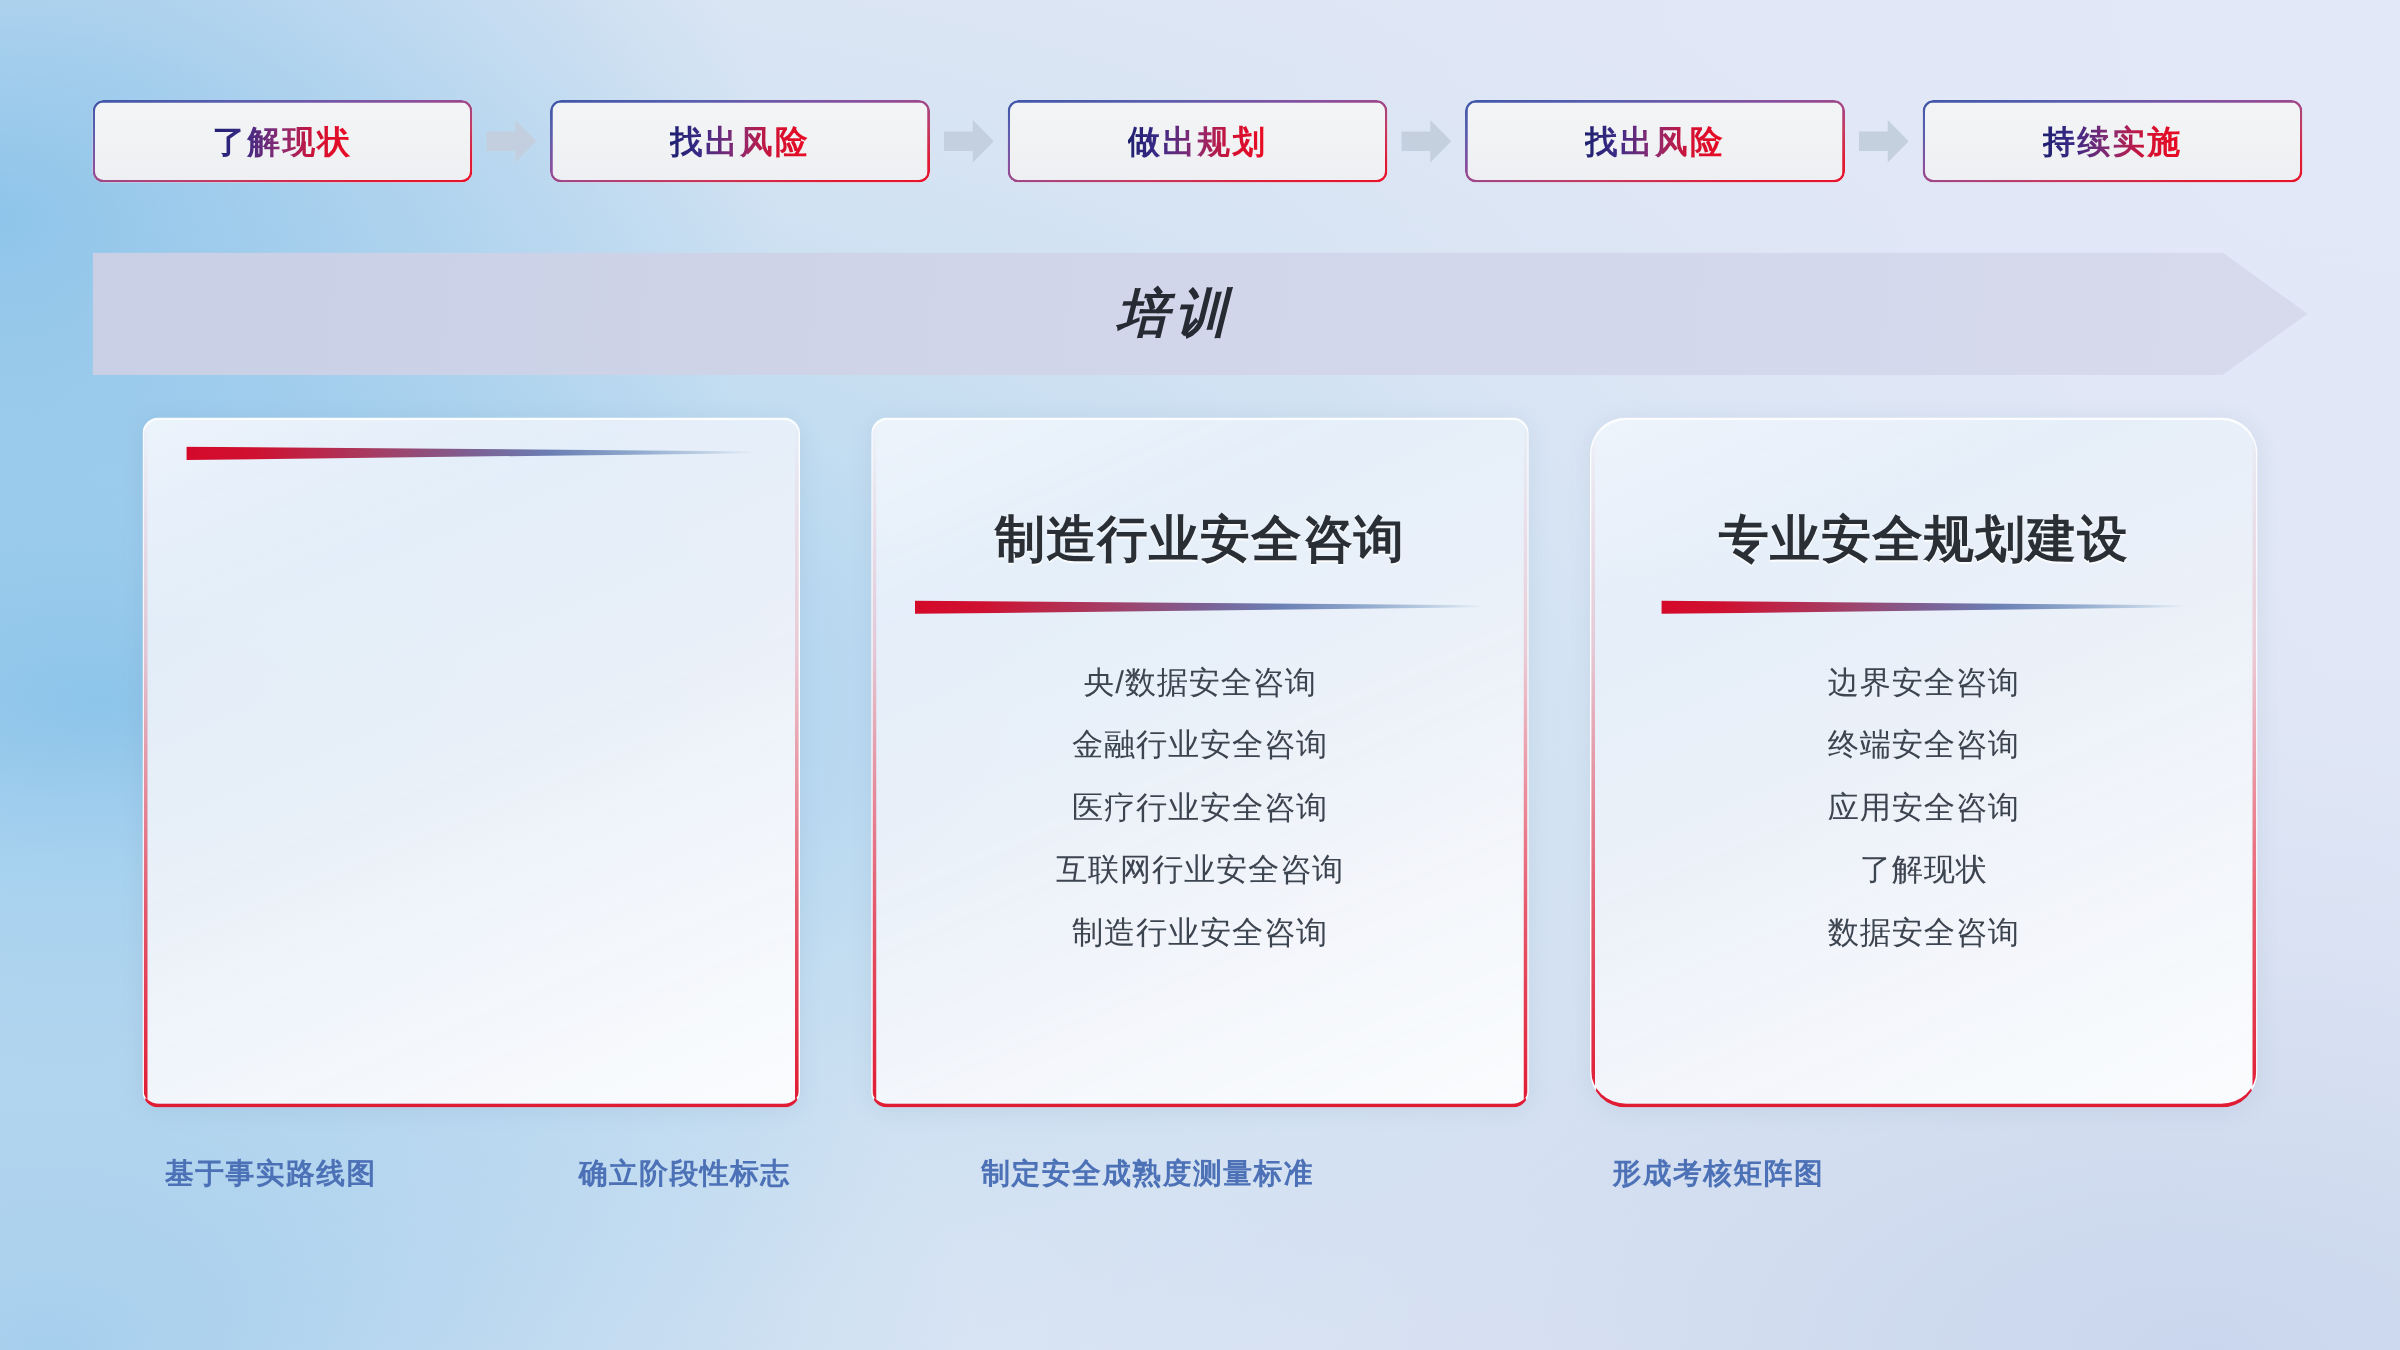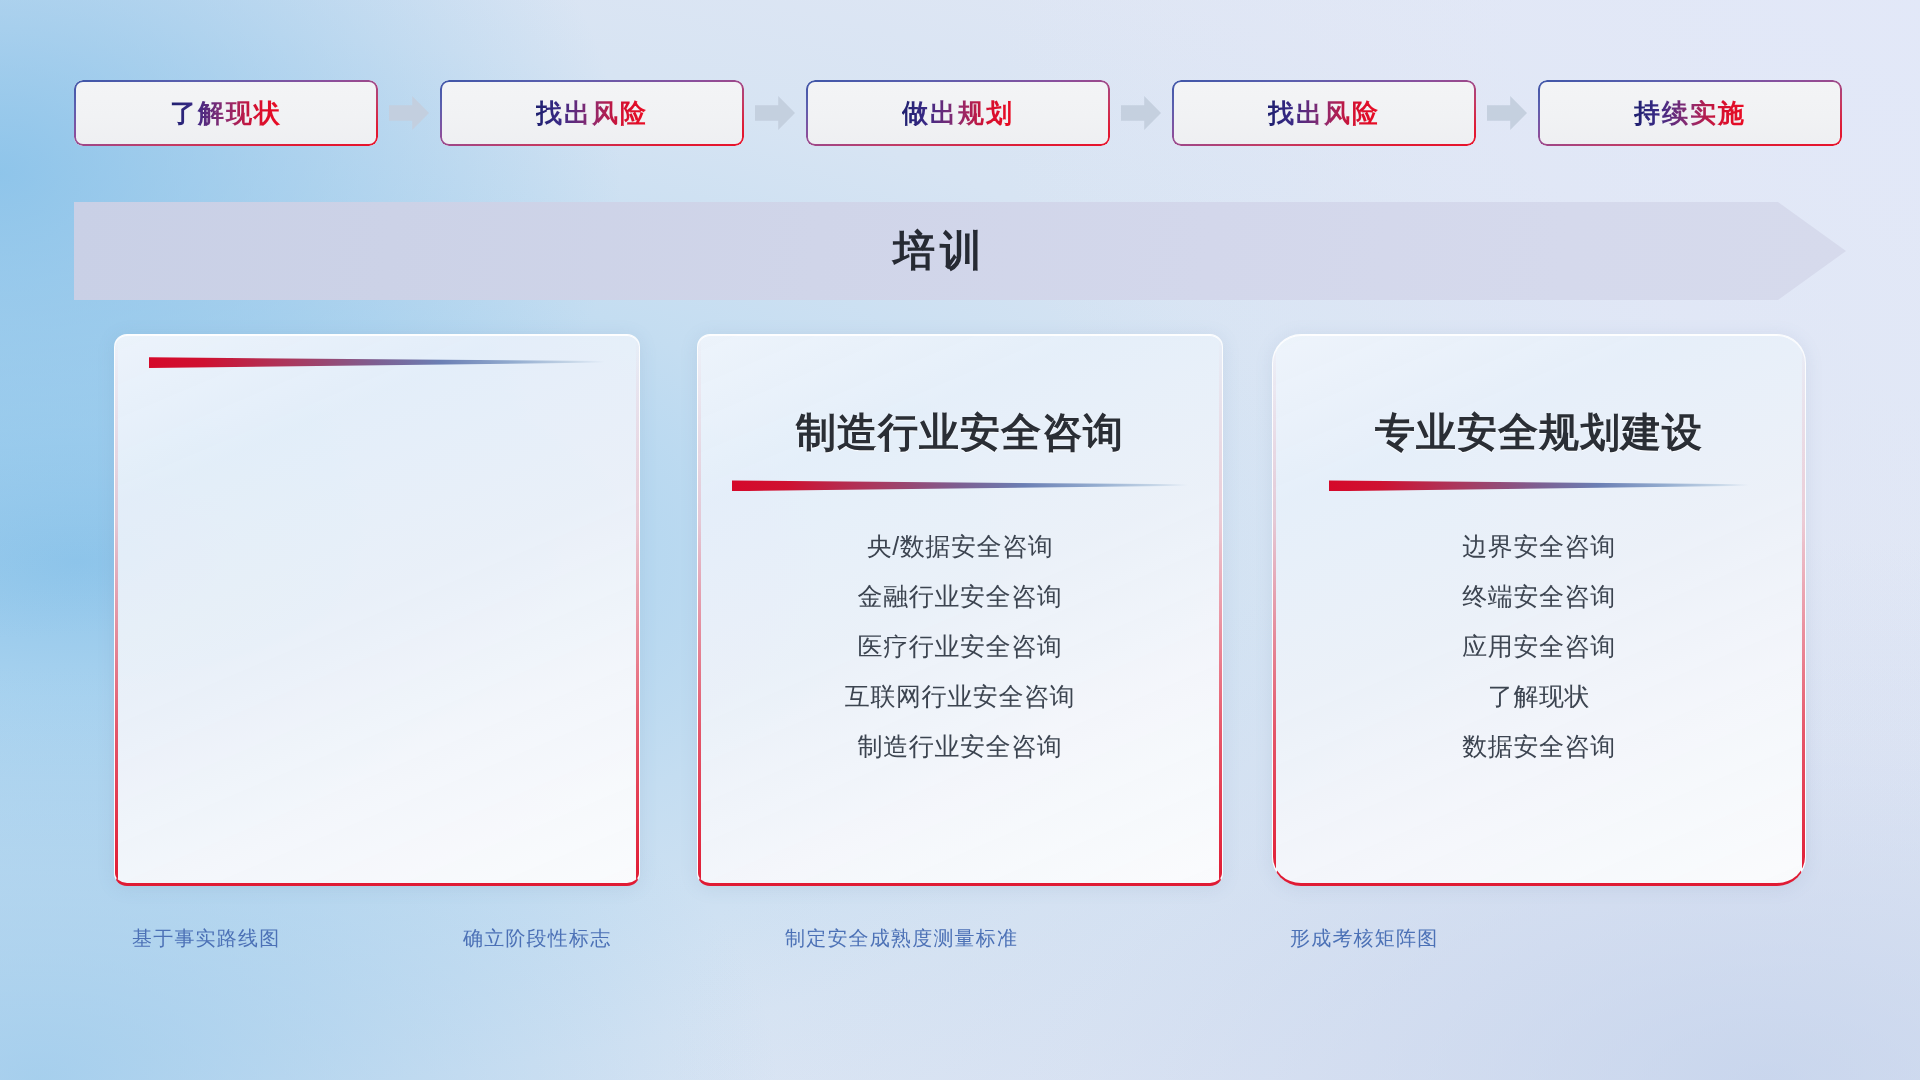--- a/index.html
+++ b/index.html
@@ -73,21 +73,21 @@
 
   
   #banner{
     position:absolute;left:74px;top:202px;width:1772px;height:98px;
     background:linear-gradient(96deg,#c9d0e6 0%,#ccd2e7 18%,#d0d5e9 42%,#d3d7eb 64%,#d5d9ec 84%,#d6daec 100%);
     clip-path:polygon(0% 0%, calc(100% - 68px) 0%, 100% 50%, calc(100% - 68px) 100%, 0% 100%);
     display:flex;align-items:center;justify-content:center;
   }
   #banner-title{
     font-size:42px;font-weight:700;color:#262a33;letter-spacing:5px;
-    margin-right:40px;line-height:1;
+    margin-right:40px;line-height:1;font-style:italic;
   }
 
   
   #cards{
     position:absolute;left:0;top:334px;width:1920px;height:552px;
   }
   .card{
     position:absolute;top:0;height:552px;
     border-radius:13px;
     background:linear-gradient(157deg,
@@ -141,21 +141,21 @@
     list-style:none;
     font-size:25px;color:#3c4450;font-weight:400;letter-spacing:.6px;
     line-height:50px;white-space:nowrap;
   }
   ul.card-list{padding:0;margin-top:30px;}
 
   
   #footers{position:absolute;left:0;top:918px;width:1920px;height:60px;}
   .footer-label{
     position:absolute;top:0;
-    font-size:20px;font-weight:400;color:#4c71b6;letter-spacing:1.2px;
+    font-size:23px;font-weight:700;color:#4c71b6;letter-spacing:1.2px;
     white-space:nowrap;line-height:40px;
   }
   #footer-0{left:132px;}
   #footer-1{left:463px;}
   #footer-2{left:785px;}
   #footer-3{left:1290px;}
 </style>
 </head>
 <body>
 

